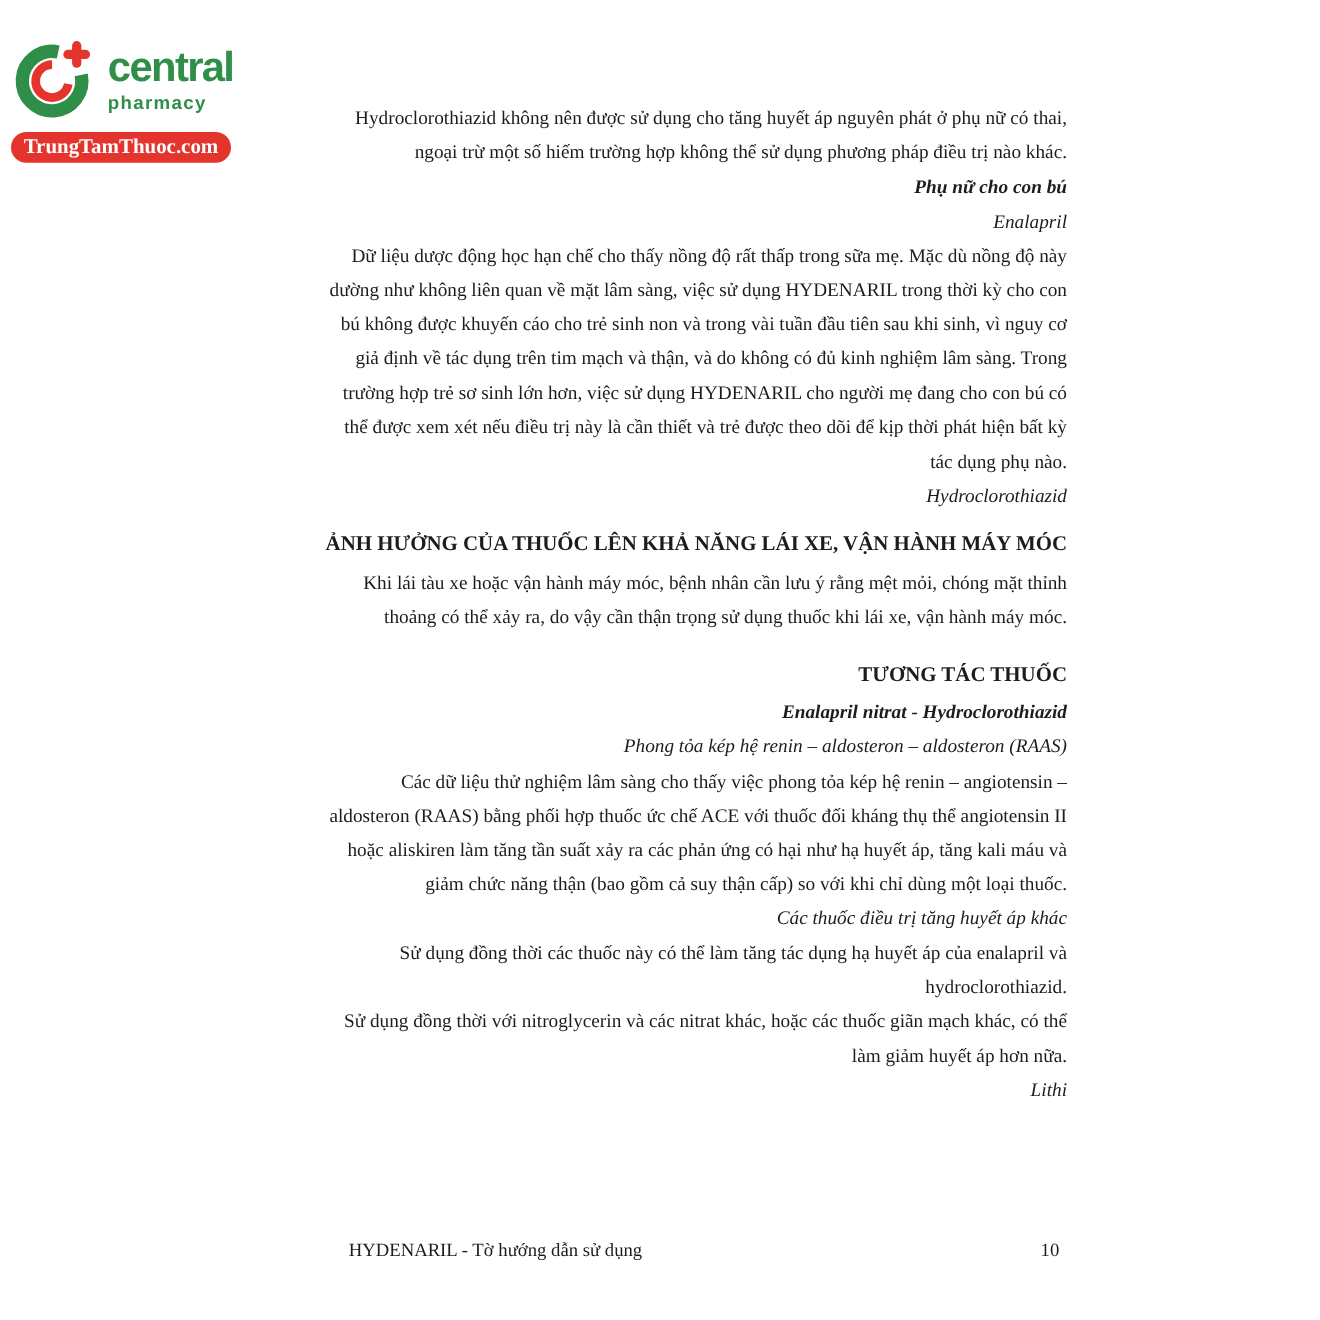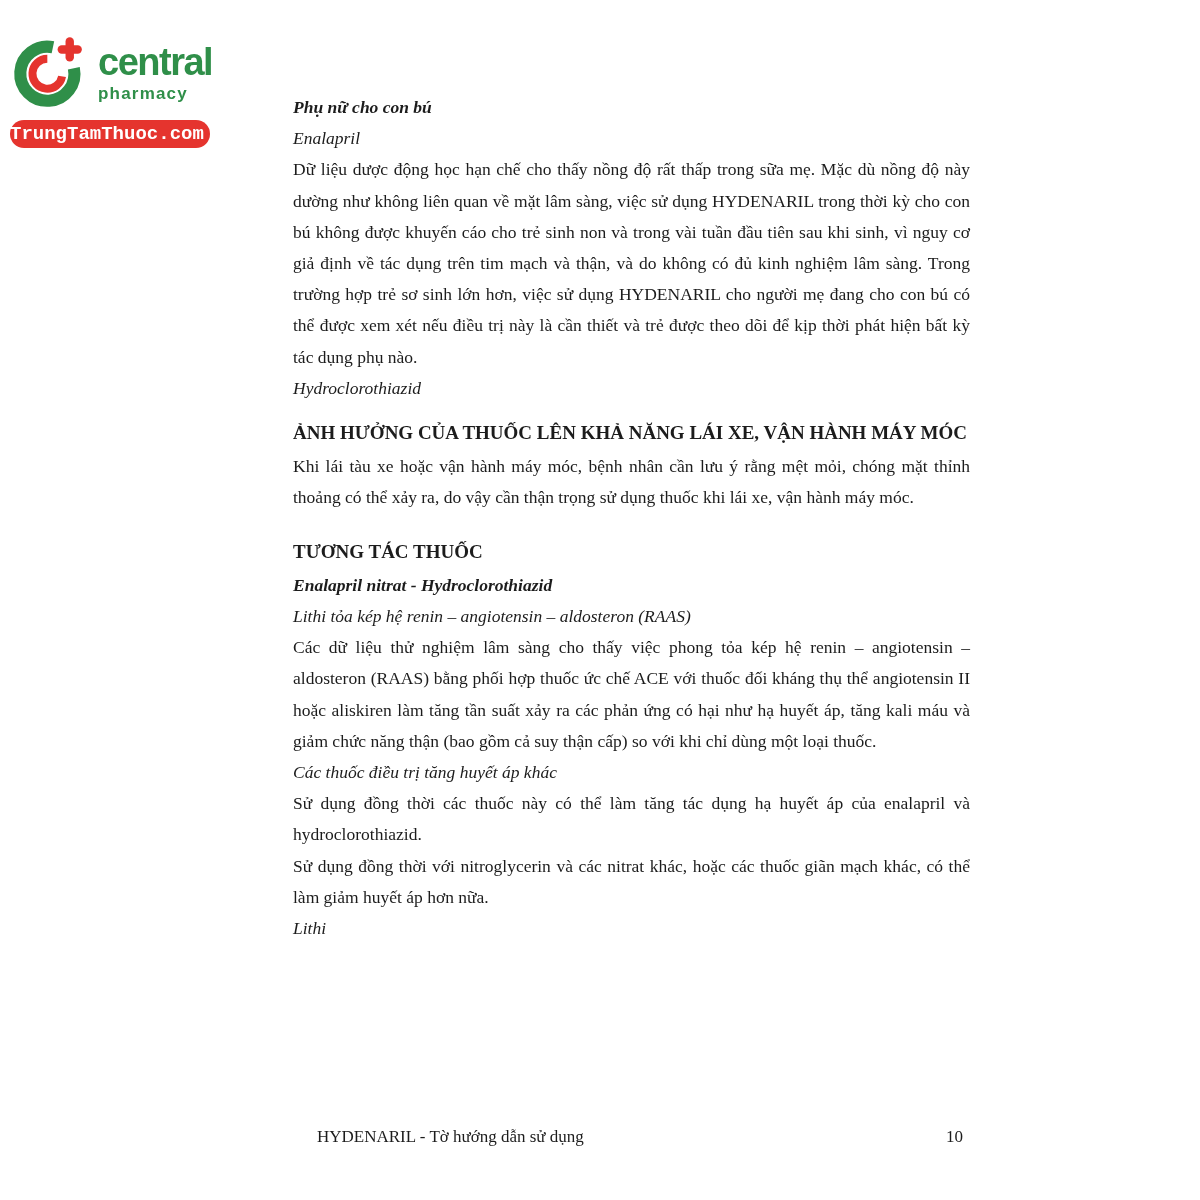--- a/index.html
+++ b/index.html
@@ -17,30 +17,30 @@
 
   
   .logo{position:absolute;left:10px;top:26px;width:214px;}
   .logo-top{display:flex;align-items:center;}
   .logo-mark{width:84px;height:88px;flex:0 0 auto;}
   .logo-words{margin-left:4px;font-family:"Liberation Sans", sans-serif;margin-top:6px;}
   .logo-brand{color:var(--green);font-size:38px;font-weight:bold;letter-spacing:-1.5px;line-height:1;}
   .logo-sub{color:var(--green);font-size:17px;font-weight:bold;letter-spacing:1.2px;margin-top:3px;}
   .logo-banner{
     margin-top:6px;background:var(--red);color:#ffffff;
-    font-family:Liberation Mono, monospace;font-weight:bold;font-size:19px;
-    text-align:left;border-radius:16px;padding:3px 0;width:200px;
+    font-family:Liberation Serif, serif;font-weight:bold;font-size:19px;
+    text-align:center;border-radius:16px;padding:3px 0;width:200px;
   }
 
   
   .content{
     position:absolute;left:293px;top:92px;width:677px;
     font-size:17.5px;line-height:31.2px;text-align:justify;
   }
-  .content p{margin:0;}
+  .content p{margin:0;text-align:right;}
   .indent{margin-left:24px;}
   .bi{font-weight:bold;font-style:italic;text-align:left;}
   .it{font-style:italic;text-align:left;}
   .section{font-weight:bold;font-size:19px;text-align:left;margin-bottom:3px !important;}
   .gap1{margin-top:13px !important;}
   .gap2{margin-top:22px !important;}
 
   .footer-title{
     position:absolute;left:317px;top:1121px;
     font-size:17px;line-height:31px;
@@ -65,29 +65,30 @@
       </svg>
       <div class="logo-words">
         <div class="logo-brand">central</div>
         <div class="logo-sub">pharmacy</div>
       </div>
     </div>
     <div class="logo-banner">TrungTamThuoc.com</div>
   </div>
 
   <div class="content">
+    <p class="indent">Hydroclorothiazid không nên được sử dụng cho tăng huyết áp nguyên phát ở phụ nữ có thai, ngoại trừ một số hiếm trường hợp không thể sử dụng phương pháp điều trị nào khác.</p>
     <p class="indent bi">Phụ nữ cho con bú</p>
     <p class="indent it">Enalapril</p>
     <p class="indent">Dữ liệu dược động học hạn chế cho thấy nồng độ rất thấp trong sữa mẹ. Mặc dù nồng độ này dường như không liên quan về mặt lâm sàng, việc sử dụng HYDENARIL trong thời kỳ cho con bú không được khuyến cáo cho trẻ sinh non và trong vài tuần đầu tiên sau khi sinh, vì nguy cơ giả định về tác dụng trên tim mạch và thận, và do không có đủ kinh nghiệm lâm sàng. Trong trường hợp trẻ sơ sinh lớn hơn, việc sử dụng HYDENARIL cho người mẹ đang cho con bú có thể được xem xét nếu điều trị này là cần thiết và trẻ được theo dõi để kịp thời phát hiện bất kỳ tác dụng phụ nào.</p>
     <p class="indent it">Hydroclorothiazid</p>
     <p class="section gap1">ẢNH HƯỞNG CỦA THUỐC LÊN KHẢ NĂNG LÁI XE, VẬN HÀNH MÁY MÓC</p>
     <p class="indent">Khi lái tàu xe hoặc vận hành máy móc, bệnh nhân cần lưu ý rằng mệt mỏi, chóng mặt thỉnh thoảng có thể xảy ra, do vậy cần thận trọng sử dụng thuốc khi lái xe, vận hành máy móc.</p>
     <p class="section gap2">TƯƠNG TÁC THUỐC</p>
     <p class="indent bi">Enalapril nitrat - Hydroclorothiazid</p>
-    <p class="indent it">Lithi tỏa kép hệ renin – angiotensin – aldosteron (RAAS)</p>
+    <p class="indent it">Phong tỏa kép hệ renin – aldosteron – aldosteron (RAAS)</p>
     <p class="indent">Các dữ liệu thử nghiệm lâm sàng cho thấy việc phong tỏa kép hệ renin – angiotensin – aldosteron (RAAS) bằng phối hợp thuốc ức chế ACE với thuốc đối kháng thụ thể angiotensin II hoặc aliskiren làm tăng tần suất xảy ra các phản ứng có hại như hạ huyết áp, tăng kali máu và giảm chức năng thận (bao gồm cả suy thận cấp) so với khi chỉ dùng một loại thuốc.</p>
     <p class="indent it">Các thuốc điều trị tăng huyết áp khác</p>
     <p class="indent">Sử dụng đồng thời các thuốc này có thể làm tăng tác dụng hạ huyết áp của enalapril và hydroclorothiazid.</p>
     <p class="indent">Sử dụng đồng thời với nitroglycerin và các nitrat khác, hoặc các thuốc giãn mạch khác, có thể làm giảm huyết áp hơn nữa.</p>
     <p class="indent it">Lithi</p>
   </div>
 
   <div class="footer-title">HYDENARIL - Tờ hướng dẫn sử dụng</div>
   <div class="footer-page">10</div>
 

